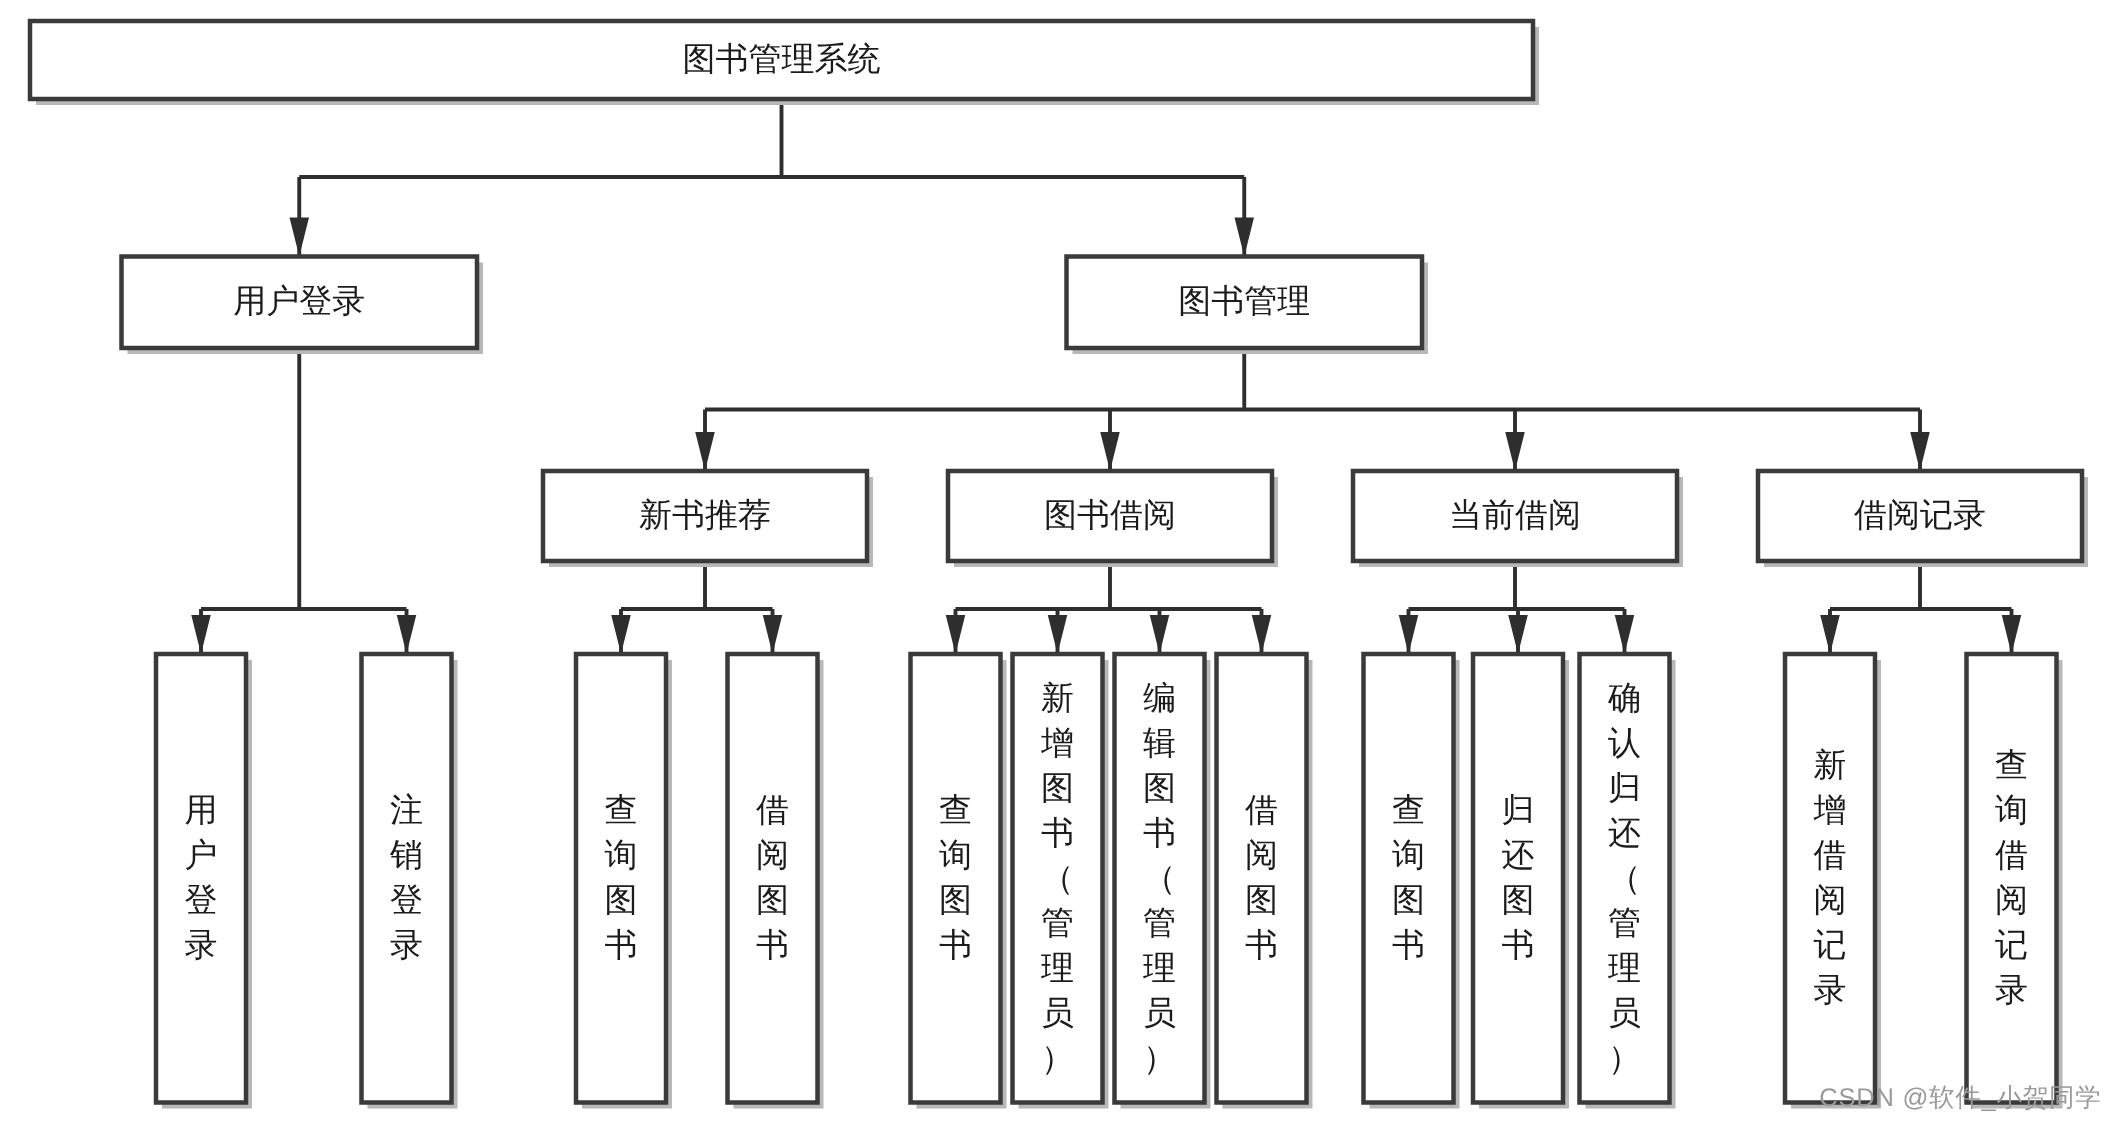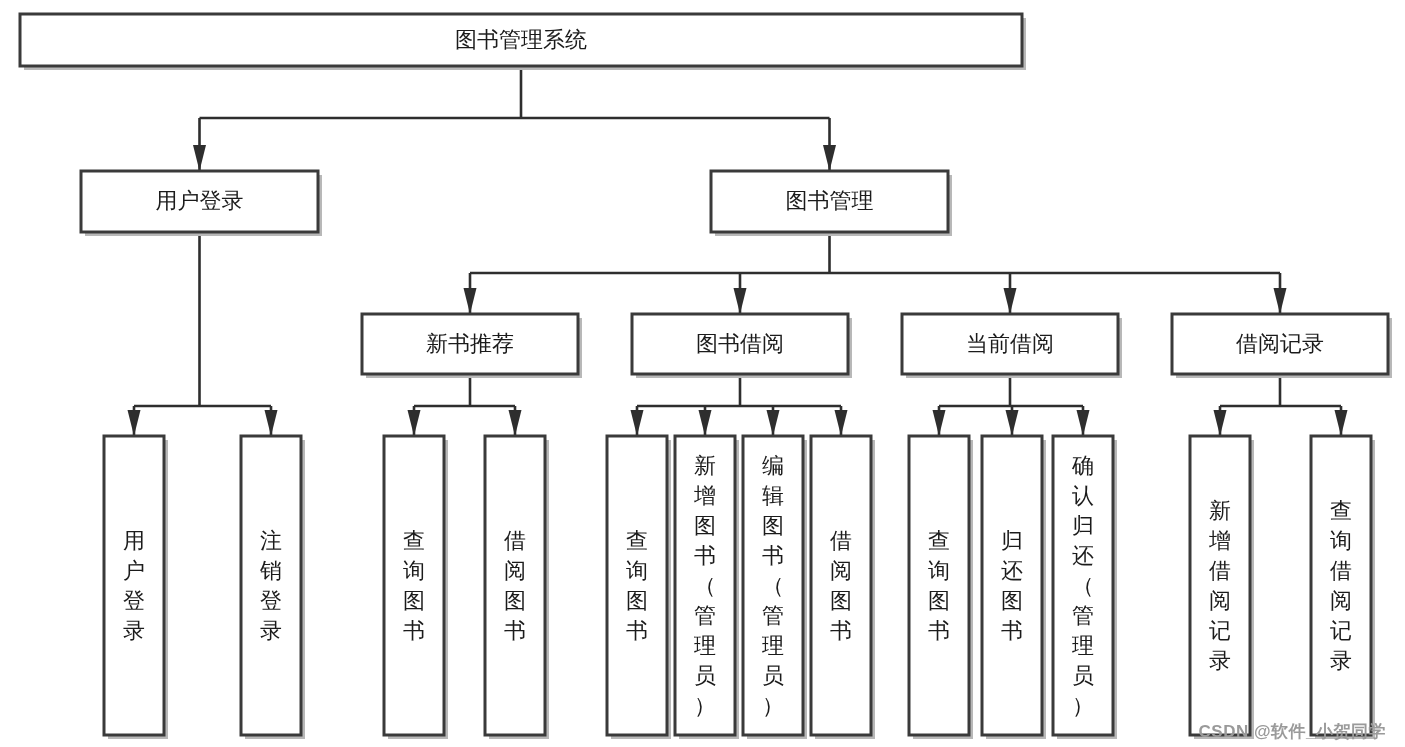--- a/index.html
+++ b/index.html
@@ -49,29 +49,28 @@
     stroke: #2e2e2e;
     stroke-width: 2.6;
     fill: none;
   }
   .edge-arrow {
     fill: #2e2e2e;
     stroke: none;
   }
   .watermark {
     position: absolute;
-    right: 19px;
+    right: 4px;
     bottom: 4px;
     font-family: "Liberation Sans", "DejaVu Sans", sans-serif;
     font-size: 17px;
     color: #9a9a9a;
     letter-spacing: 0.5px;
     pointer-events: none;
     user-select: none;
-    font-weight: bold;
   }
 </style>
 </head>
 <body>
 
 <div id="chart-root">
   <svg id="diagram-svg" width="1405" height="747" viewBox="0 0 1405 747" xmlns="http://www.w3.org/2000/svg">
       <g>
         <line x1="521" y1="66" x2="521" y2="118" class="edge-line" stroke="#2e2e2e"></line>
         <line x1="199.5" y1="118" x2="829.5" y2="118" class="edge-line" stroke="#2e2e2e"></line>

